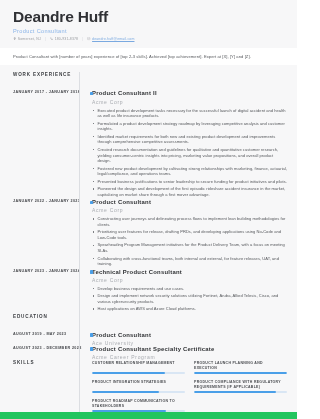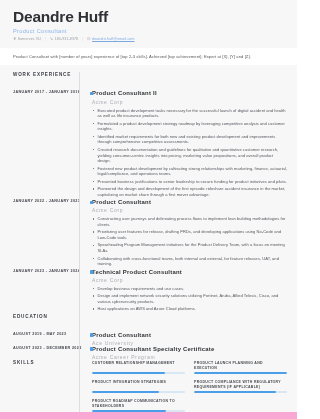--- a/index.html
+++ b/index.html
@@ -3,21 +3,21 @@
 <meta charset="utf-8">
 <style>
   * { box-sizing: border-box; margin: 0; padding: 0; }
   html, body {
     width: 297px; height: 419px;
     background: #ffffff;
     font-family: "Liberation Sans", sans-serif;
     color: #2f3033;
     overflow: hidden;
   }
-  .page { width: 297px; height: 419px; position: relative; background:#f9a8d4; }
+  .page { width: 297px; height: 419px; position: relative; background:#22c55e; }
 
   
   .header {
     background: #f7f7f8;
     padding: 8px 13px 7px 13px;
   }
   .name {
     font-size: 15.5px;
     font-weight: bold;
     letter-spacing: -0.2px;

